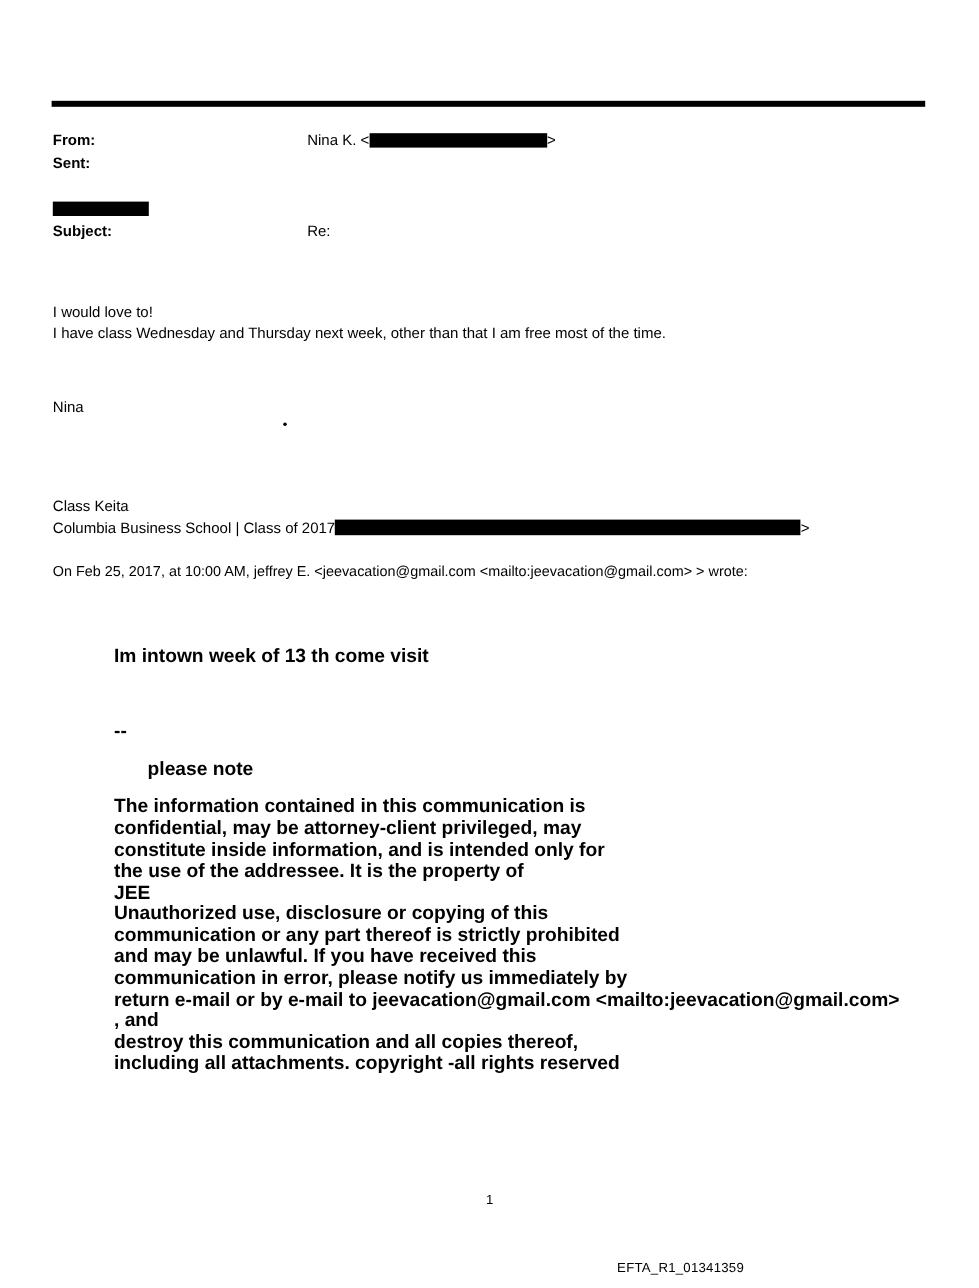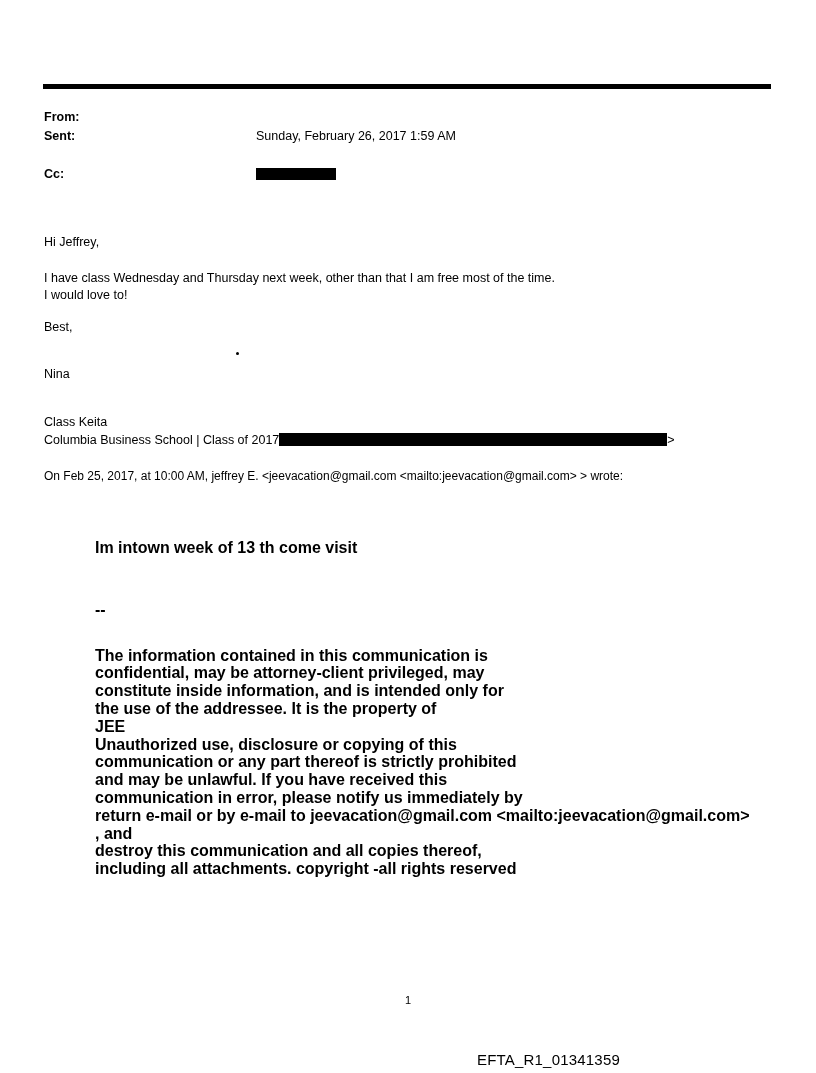--- a/index.html
+++ b/index.html
@@ -125,56 +125,59 @@
     left: 0;
     top: 994px;
     width: 816px;
     text-align: center;
     font-size: 11px;
   }
   .bates {
     position: absolute;
     right: 44px;
     top: 1051px;
-    font-size: 15px;
+    font-size: 11px;
     letter-spacing: 0.2px;
   }
 </style>
 </head>
 <body>
 
 <div class="page">
 
   <div class="top-rule"></div>
 
   <div class="headers">
     <div class="hdr-row">
       <div class="hdr-label">From:</div>
+      <div class="hdr-value">
+        <span>Nina K.  &lt;</span><span class="redact r1"></span><span>&gt;</span>
+      </div>
     </div>
     <div class="hdr-row">
       <div class="hdr-label">Sent:</div>
-      <div class="hdr-value">Sunday, February 26, 2017 1:59 AM</div>
-    </div>
-    <div class="hdr-row">
-    </div>
-    <div class="hdr-row">
-      <div class="hdr-label">Cc:</div>
+    </div>
+    <div class="hdr-row">
+    </div>
+    <div class="hdr-row">
       <div class="hdr-value">
         <span class="redact r2"></span>
       </div>
     </div>
+    <div class="hdr-row">
+      <div class="hdr-label">Subject:</div>
+      <div class="hdr-value">Re:</div>
+    </div>
   </div>
 
   <div class="body-text">
-    <div class="para">Hi Jeffrey,</div>
     <div class="gap-18"></div>
+    <div class="para">I would love to!</div>
     <div class="para">I have class Wednesday and Thursday next week, other than that I am free most of the time.</div>
-    <div class="para">I would love to!</div>
-    <div class="gap-14"></div>
-    <div class="para">Best,</div>
+    <div class="gap-14"></div>
     <div class="gap-30"></div>
     <div class="para">Nina</div>
   </div>
 
   <div class="dot"></div>
 
   <div class="sig">
     <div class="para">Class Keita</div>
     <div class="para sig-line2">
       <span>Columbia Business School | Class of 2017</span><span class="redact r3"></span><span>&gt;</span>
@@ -182,20 +185,21 @@
   </div>
 
   <div class="quoted-head">On Feb 25, 2017, at 10:00 AM, jeffrey E. &lt;jeevacation@gmail.com &lt;mailto:jeevacation@gmail.com&gt; &gt; wrote:</div>
 
   <div class="quoted-body">
     <div class="para">Im intown week of 13  th   come visit</div>
     <div class="gap-30"></div>
     <div class="gap-14"></div>
     <div class="para">--</div>
     <div class="gap-14"></div>
+    <div class="para indent-note">please note</div>
     <div class="gap-14"></div>
     <div class="para disclaimer">The information contained in this communication is
 confidential, may be attorney-client privileged, may
 constitute inside information, and is intended only for
 the use of the addressee. It is the property of
 JEE
 Unauthorized use, disclosure or copying of this
 communication or any part thereof is strictly prohibited
 and may be unlawful. If you have received this
 communication in error, please notify us immediately by

